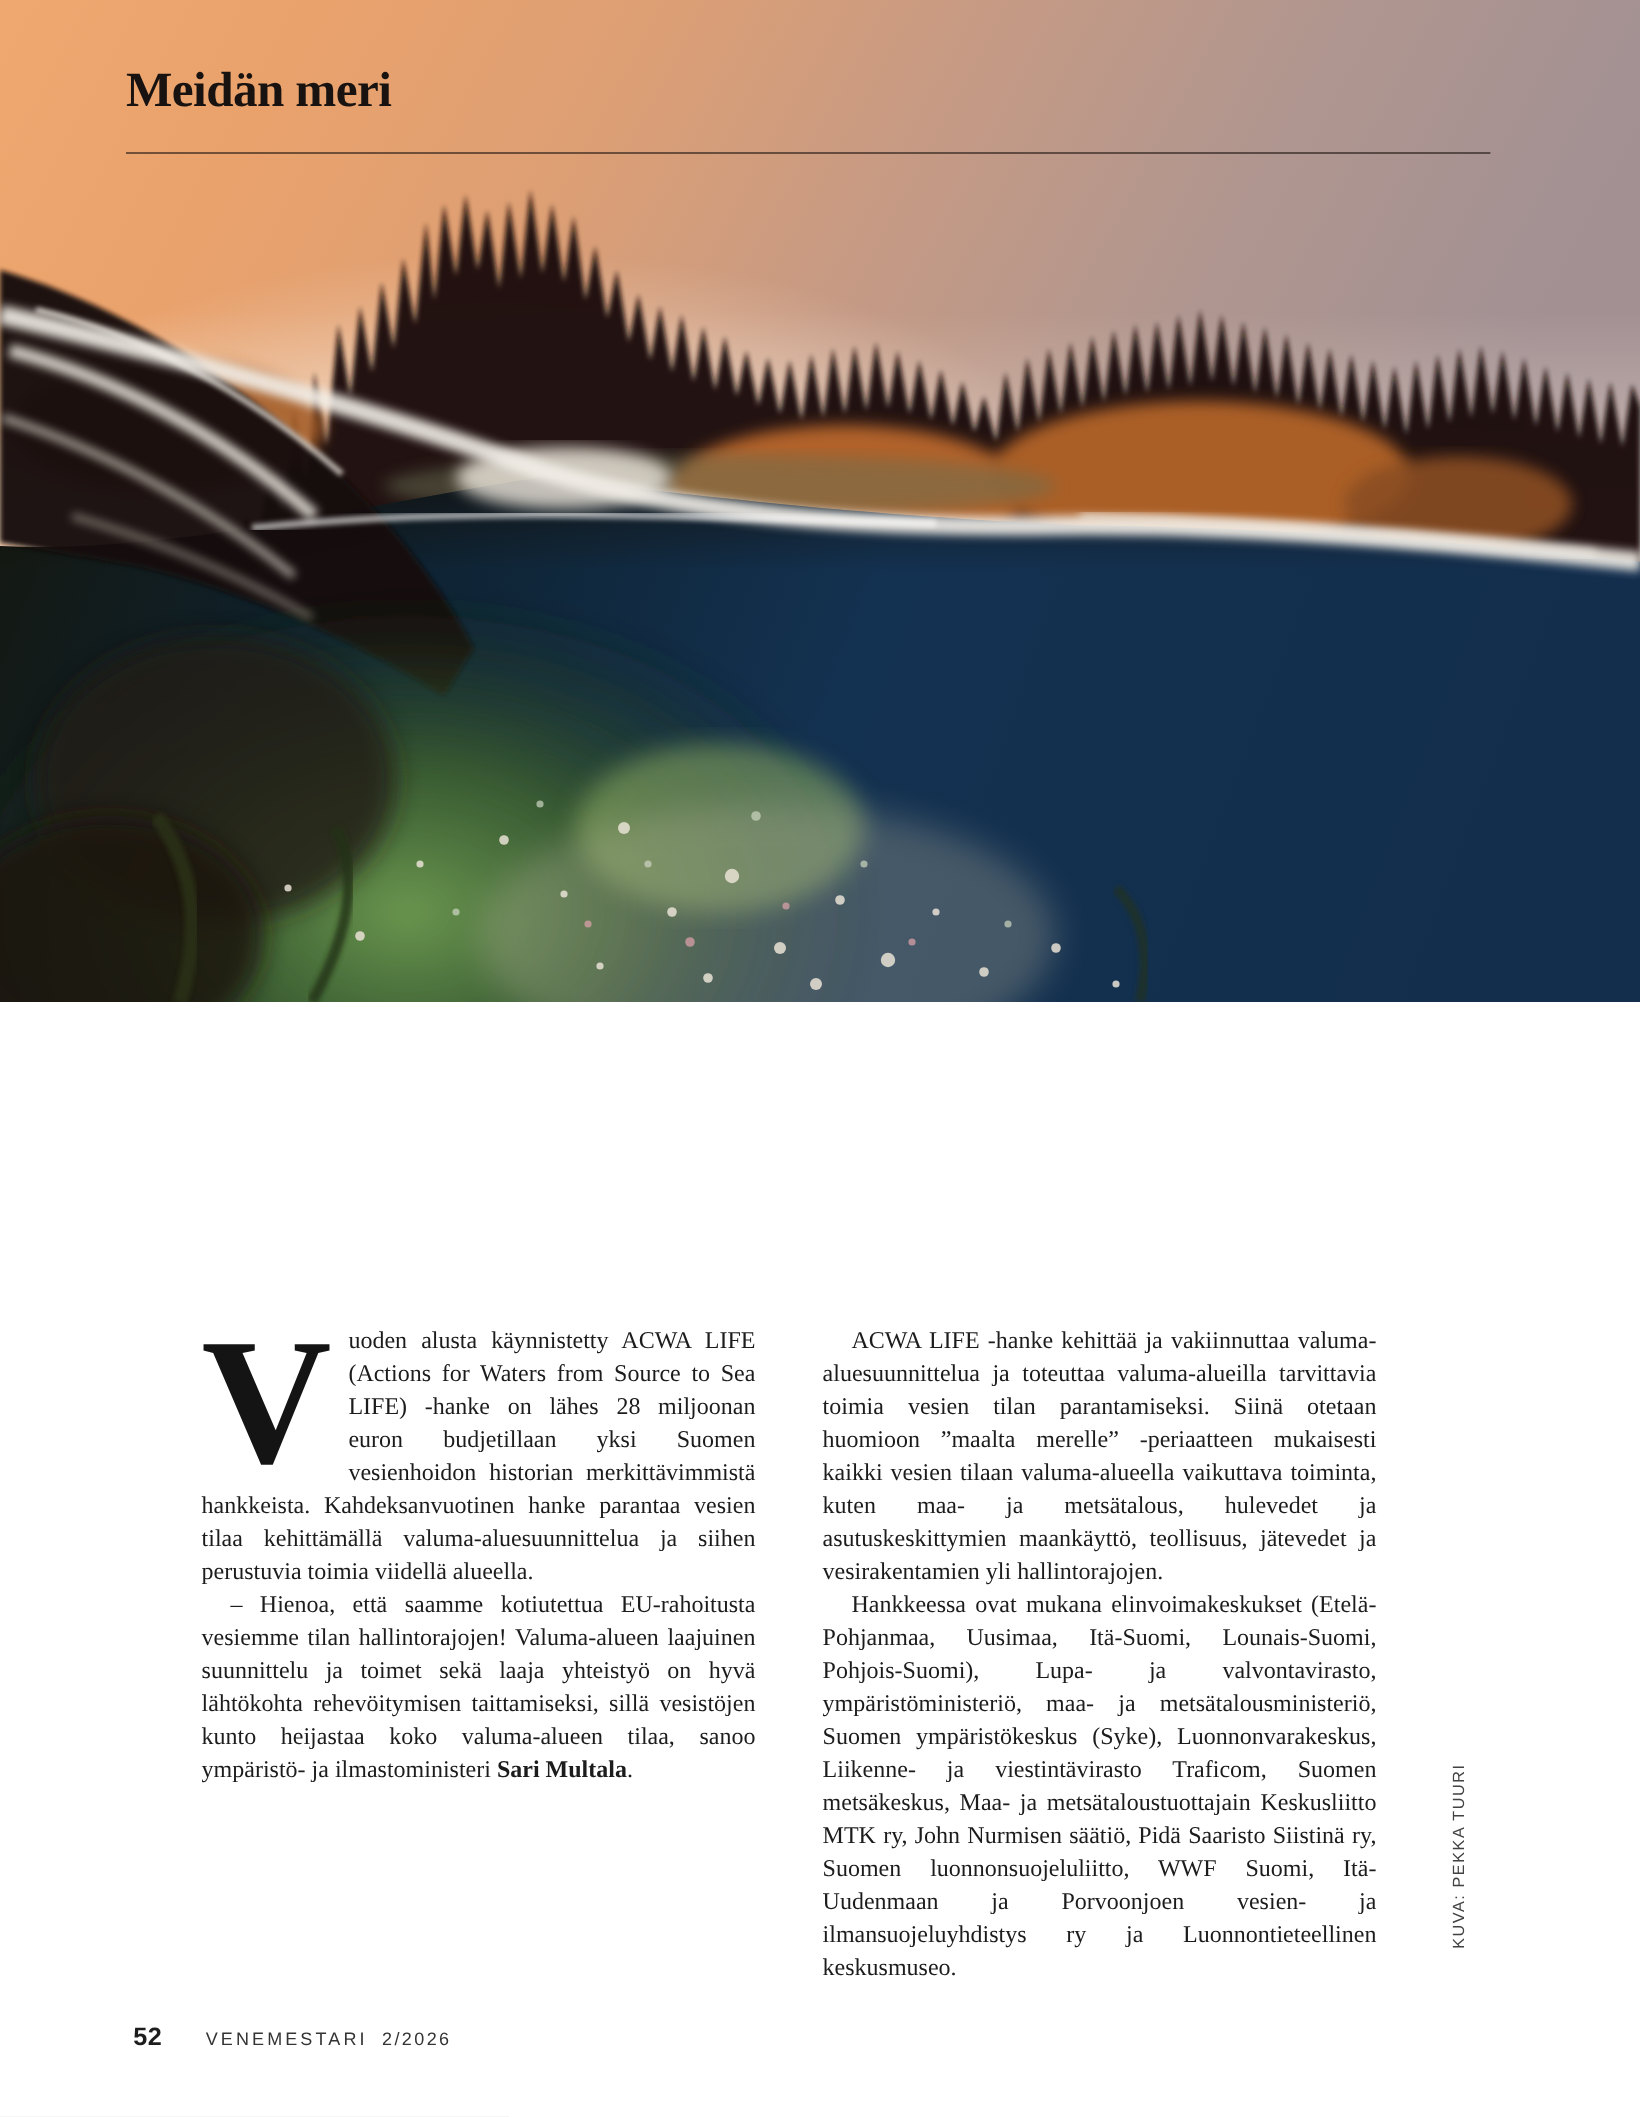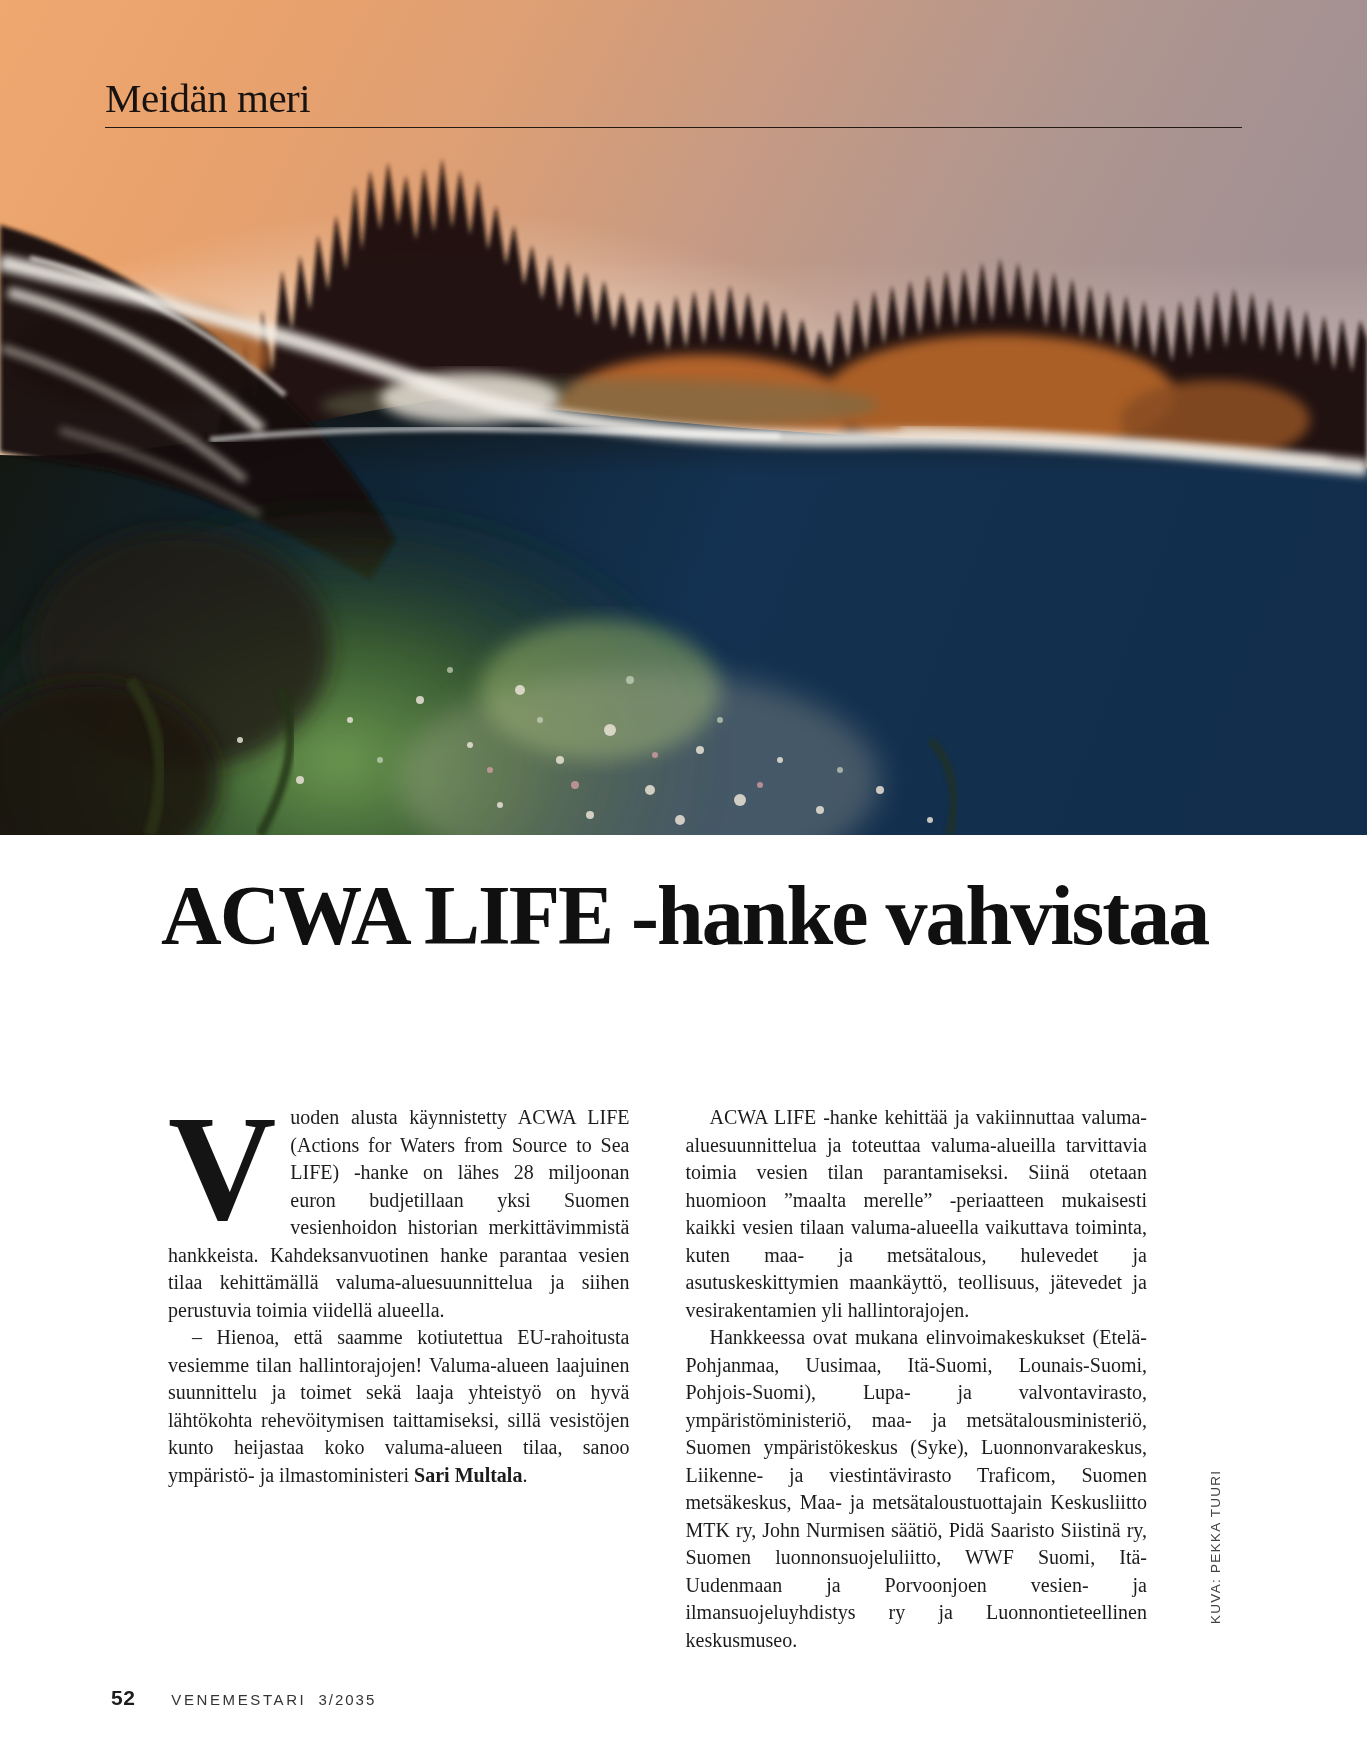--- a/index.html
+++ b/index.html
@@ -12,22 +12,22 @@
     color:#1f1f1f;
     margin:0 auto;
   }
   
   .hero{
     position:absolute;top:0;left:0;width:1367px;height:835px;overflow:hidden;
   }
   .hero svg{position:absolute;top:0;left:0;width:100%;height:100%;display:block;}
   
   .kicker{
-    position:absolute;top:74px;left:105px;z-index:3;
-    font-size:41px;font-weight:normal;letter-spacing:-0.5px;
+    position:absolute;top:50px;left:105px;z-index:3;
+    font-size:41px;font-weight:bold;letter-spacing:-0.5px;
     color:#181310;
     font-family:"Liberation Serif", serif;
   }
   .kicker-rule{
     position:absolute;top:127px;left:105px;width:1137px;height:0;
     border-top:1.6px solid #241a14;z-index:3;
   }
   
   .headline{
     position:absolute;left:161px;top:872px;width:1100px;
@@ -219,21 +219,20 @@
           <circle cx="760" cy="785" r="3"></circle>
         <circle cx="490" cy="770" r="3"></circle>
       </g>
     </svg>
   </div>
 
   <div class="kicker">Meidän meri</div>
   <div class="kicker-rule"></div>
 
   <h1 class="headline" style="margin:0;">
-    <span style="display:block;">ACWA LIFE -hanke vahvistaa</span>
   </h1>
 
   <div class="columns">
     <div class="col">
       <p>
         <span class="dropcap">V</span><span>uoden alusta käynnistetty ACWA LIFE (Actions for Waters from Source to Sea LIFE) -hanke on lähes 28 miljoonan euron budjetillaan yksi Suomen vesienhoidon historian merkittävimmistä hankkeista. Kahdeksanvuotinen hanke parantaa vesien tilaa kehittämällä valuma-aluesuunnittelua ja siihen perustuvia toimia viidellä alueella.</span>
       </p>
       <p class="indent">
         <span>– Hienoa, että saamme kotiutettua EU-rahoitusta vesiemme tilan hallintorajojen! Valuma-alueen laajuinen suunnittelu ja toimet sekä laaja yhteistyö on hyvä lähtökohta rehevöitymisen taittamiseksi, sillä vesistöjen kunto heijastaa koko valuma-alueen tilaa, sanoo ympäristö- ja ilmastoministeri </span><span class="bold">Sari Multala</span><span>.</span>
       </p>
@@ -242,16 +241,16 @@
       <p class="indent">ACWA LIFE -hanke kehittää ja vakiinnuttaa valuma-aluesuunnittelua ja toteuttaa valuma-alueilla tarvittavia toimia vesien tilan parantamiseksi. Siinä otetaan huomioon ”maalta merelle” -periaatteen mukaisesti kaikki vesien tilaan valuma-alueella vaikuttava toiminta, kuten maa- ja metsätalous, hulevedet ja asutuskeskittymien maankäyttö, teollisuus, jätevedet ja vesirakentamien yli hallintorajojen.</p>
       <p class="indent">Hankkeessa ovat mukana elinvoimakeskukset (Etelä-Pohjanmaa, Uusimaa, Itä-Suomi, Lounais-Suomi, Pohjois-Suomi), Lupa- ja valvontavirasto, ympäristöministeriö, maa- ja metsätalousministeriö, Suomen ympäristökeskus (Syke), Luonnonvarakeskus, Liikenne- ja viestintävirasto Traficom, Suomen metsäkeskus, Maa- ja metsätaloustuottajain Keskusliitto MTK ry, John Nurmisen säätiö, Pidä Saaristo Siistinä ry, Suomen luonnonsuojeluliitto, WWF Suomi, Itä-Uudenmaan ja Porvoonjoen vesien- ja ilmansuojeluyhdistys ry ja Luonnontieteellinen keskusmuseo.</p>
     </div>
   </div>
 
   <div class="photo-credit">KUVA: PEKKA TUURI</div>
 
   <div class="footer">
     <span class="page-number">52</span>
     <span class="magazine">VENEMESTARI</span>
-    <span class="issue">3/2035</span>
+    <span class="issue">2/2026</span>
   </div>
 
 </div>
 
 </body></html>

